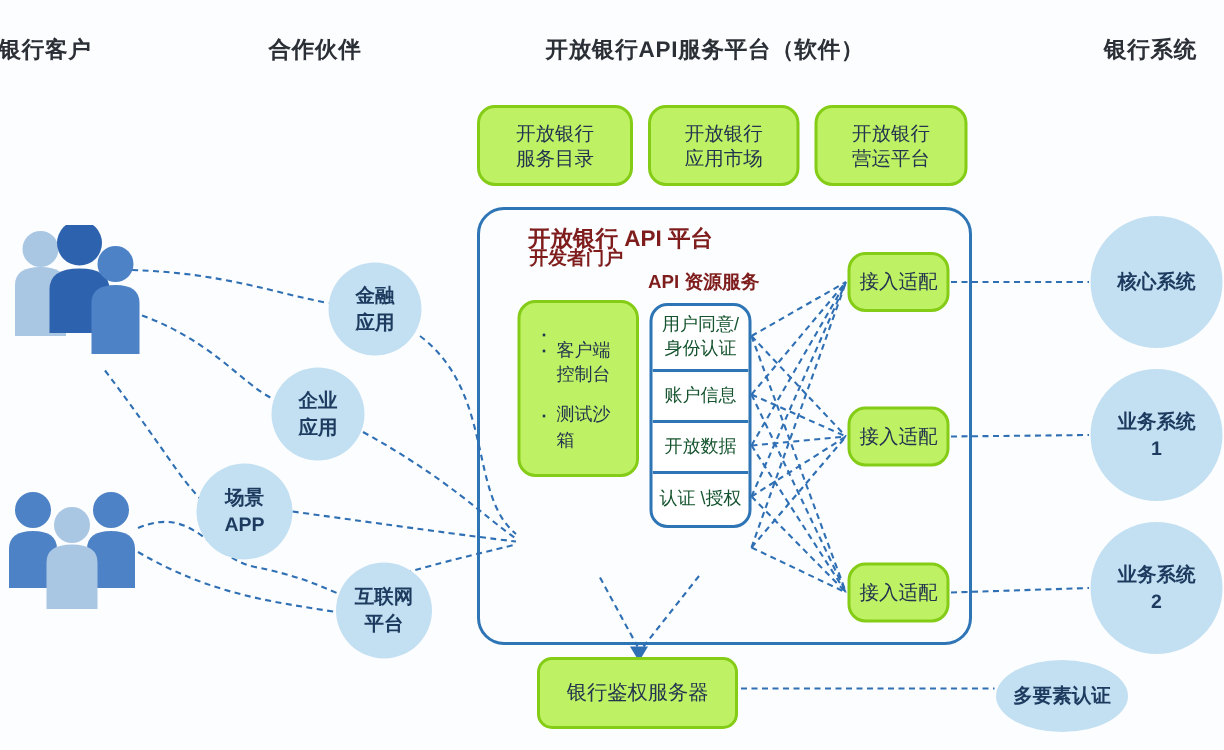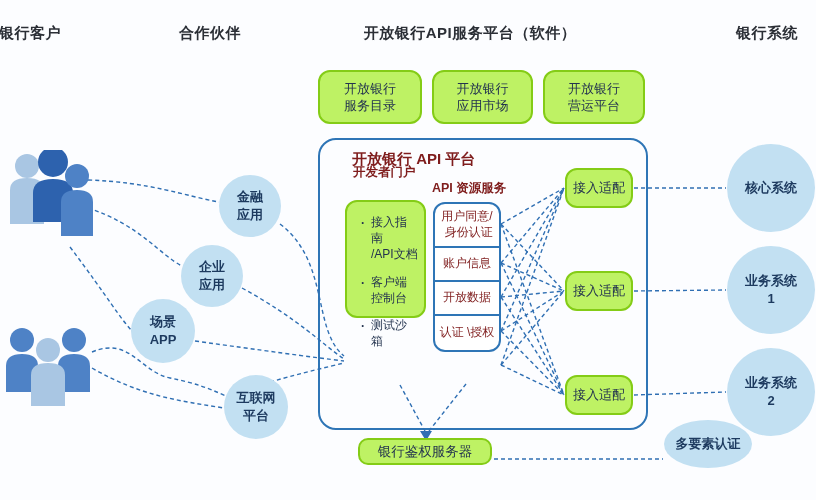--- a/index.html
+++ b/index.html
@@ -14,22 +14,22 @@
        border-radius:18px;box-sizing:border-box;z-index:0;background:transparent;}
   .label{position:absolute;font-size:12.5px;font-weight:700;color:#7f1d1d;z-index:2;}
   .bubble{position:absolute;background:#c2e0f2;border-radius:50%;display:flex;align-items:center;
        justify-content:center;text-align:center;color:#1d3a5f;font-size:13px;font-weight:700;
        line-height:1.35;z-index:2;}
   .portal-list{position:absolute;left:0;top:0;width:100%;padding:12px 6px 0 14px;margin:0;list-style:none;box-sizing:border-box;text-align:left;}
   .portal-list li{position:relative;margin-bottom:11px;font-size:12px;line-height:1.35;color:#24344f;padding-left:10px;}
   .portal-list li .dot{position:absolute;left:0;top:1px;font-weight:700;}
   .rescol{position:absolute;left:433px;top:202px;width:68px;border:2px solid #2e75b6;border-radius:12px;
        background:#fff;box-sizing:border-box;overflow:hidden;z-index:2;}
-  .rescell{display:flex;align-items:center;justify-content:center;text-align:right;font-size:12px;
-       line-height:1.3;color:#7f1d1d;border-bottom:2px solid #2e75b6;box-sizing:border-box;}
+  .rescell{display:flex;align-items:center;justify-content:center;text-align:center;font-size:12px;
+       line-height:1.3;color:#14532d;border-bottom:2px solid #2e75b6;box-sizing:border-box;}
   .rescell:last-child{border-bottom:none;}
   svg.connectors{position:absolute;left:0;top:0;z-index:1;}
   svg.people{position:absolute;z-index:2;}
 </style>
 </head>
 <body>
 
 <div class="canvas">
 
   <svg class="connectors" width="816" height="500" viewBox="0 0 816 500">
@@ -87,22 +87,21 @@
   <div class="box t" style="left:543px;top:70px;width:102px;height:54px;">开放银行
 营运平台</div>
 
   <div class="mainbox"></div>
   <div class="label" style="left:352px;top:150px;font-size:15px;">开放银行 API 平台</div>
   <div class="label" style="left:353px;top:164px;">开发者门户</div>
   <div class="label" style="left:432px;top:180px;">API 资源服务</div>
 
   <div class="box" style="left:345px;top:200px;width:81px;height:118px;align-items:flex-start;">
     <ul class="portal-list">
-      <li><span class="dot">·</span><span class="t">接入指南
-/API文档</span></li>
+      <li><span class="dot">·</span></li>
       <li><span class="dot">·</span><span class="t">客户端
 控制台</span></li>
       <li><span class="dot">·</span><span class="t">测试沙箱</span></li>
     </ul>
   </div>
 
 
   <div class="rescol">
     <div class="rescell t" style="height:44px;">用户同意/
 身份认证</div>
@@ -118,27 +117,27 @@
   <div class="bubble t" style="left:727px;top:144px;width:88px;height:88px;">核心系统</div>
   <div class="bubble t" style="left:727px;top:246px;width:88px;height:88px;">业务系统
 1</div>
   <div class="bubble t" style="left:727px;top:348px;width:88px;height:88px;">业务系统
 2</div>
 
   <div class="bubble t" style="left:219px;top:175px;width:62px;height:62px;">金融
 应用</div>
   <div class="bubble t" style="left:181px;top:245px;width:62px;height:62px;">企业
 应用</div>
-  <div class="bubble t" style="left:131px;top:299px;width:64px;height:64px;">场景
+  <div class="bubble t" style="left:131px;top:309px;width:64px;height:64px;">场景
 APP</div>
   <div class="bubble t" style="left:224px;top:375px;width:64px;height:64px;">互联网
 平台</div>
 
-  <div class="box" style="left:358px;top:438px;width:134px;height:27px;border-radius:10px;font-size:13.5px;">银行鉴权服务器</div>
-  <div class="bubble" style="left:664px;top:420px;width:88px;height:48px;font-size:13px;">多要素认证</div>
+  <div class="box" style="left:358px;top:438px;width:134px;height:48px;border-radius:10px;font-size:13.5px;">银行鉴权服务器</div>
+  <div class="bubble" style="left:664px;top:440px;width:88px;height:48px;font-size:13px;">多要素认证</div>
 
   <svg class="people" style="left:3px;top:150px;" width="96" height="98" viewBox="0 0 96 98">
     <circle cx="24" cy="16" r="12" fill="#a9c6e3"></circle>
     <path d="M7,74 L7,40 Q7,28 24,28 Q41,28 41,40 L41,74 Z" fill="#a9c6e3"></path>
     <circle cx="50" cy="12" r="15" fill="#2d62ae"></circle>
     <path d="M30,72 L30,43 Q30,29 50,29 Q70,29 70,43 L70,72 Z" fill="#2d62ae"></path>
     <circle cx="74" cy="26" r="12" fill="#4e82c6"></circle>
     <path d="M58,86 L58,52 Q58,40 74,40 Q90,40 90,52 L90,86 Z" fill="#4e82c6"></path>
   </svg>
 

